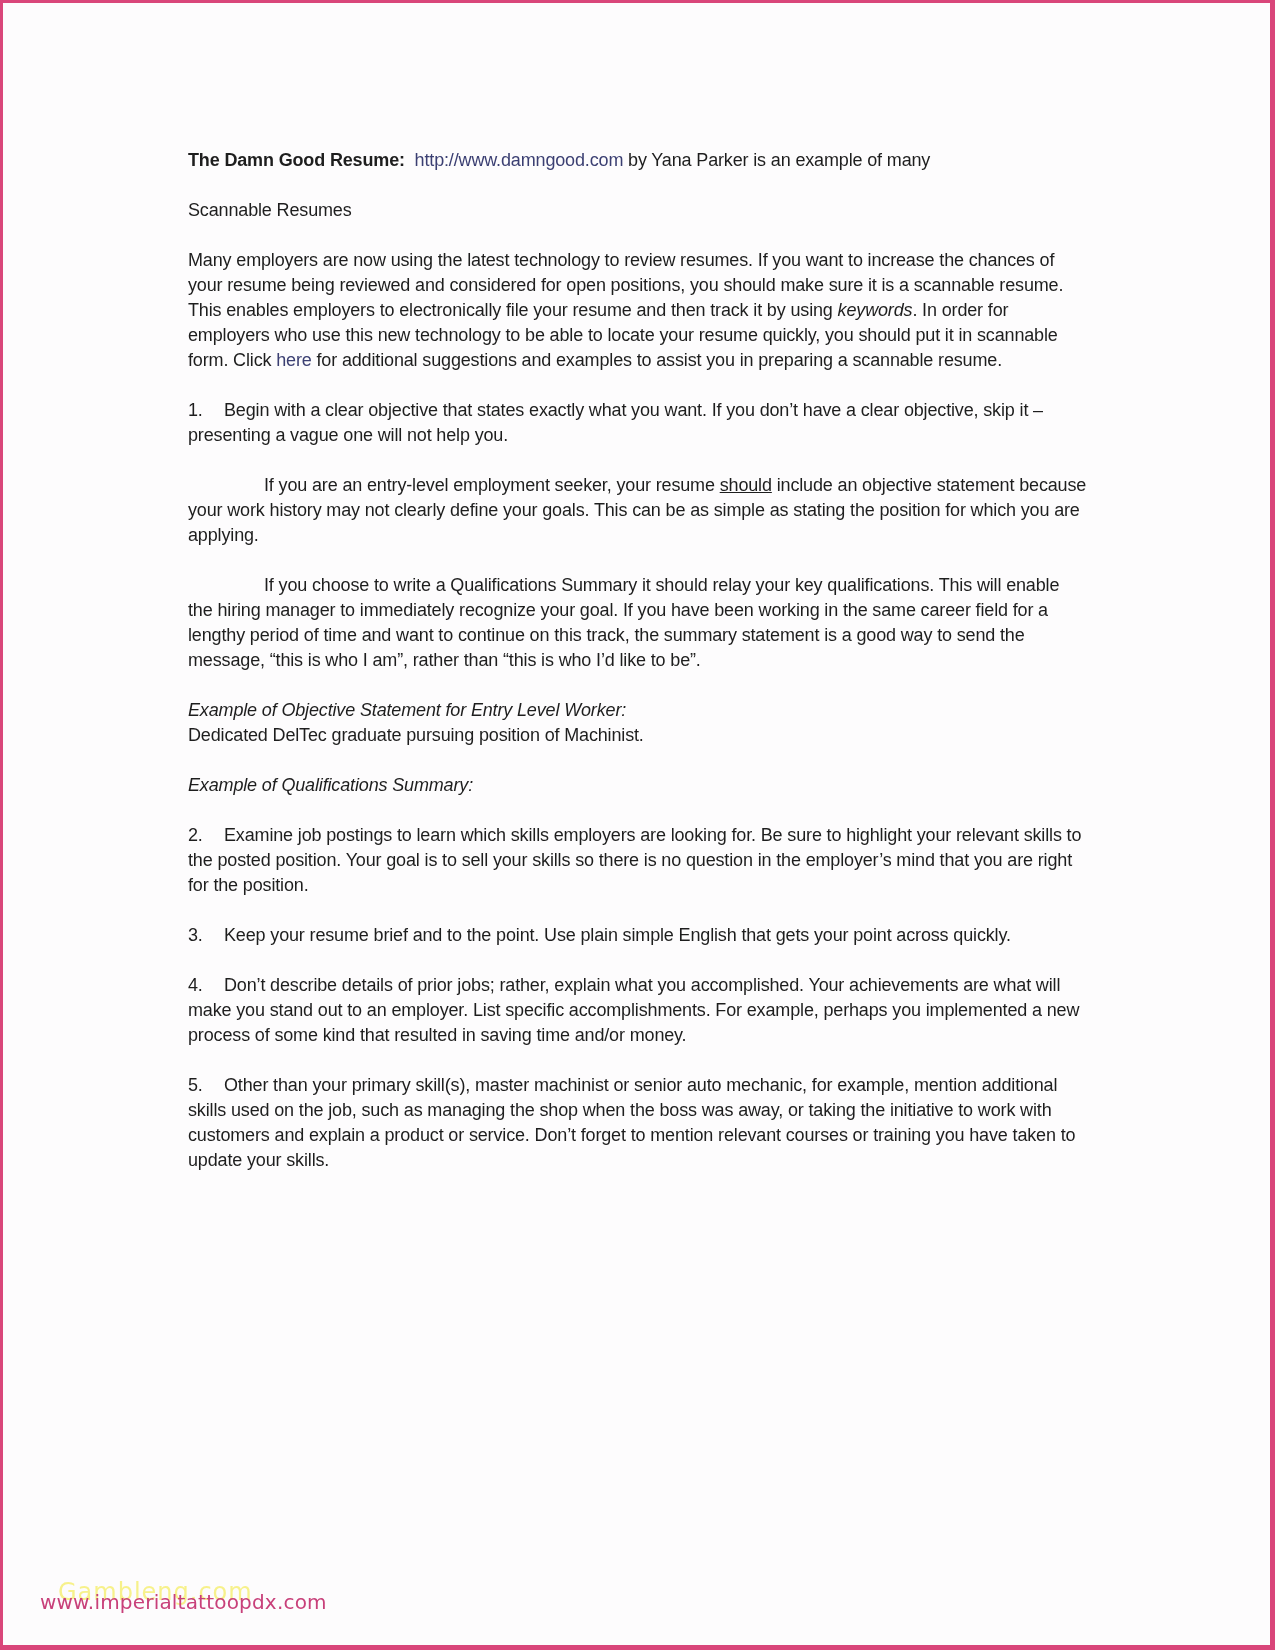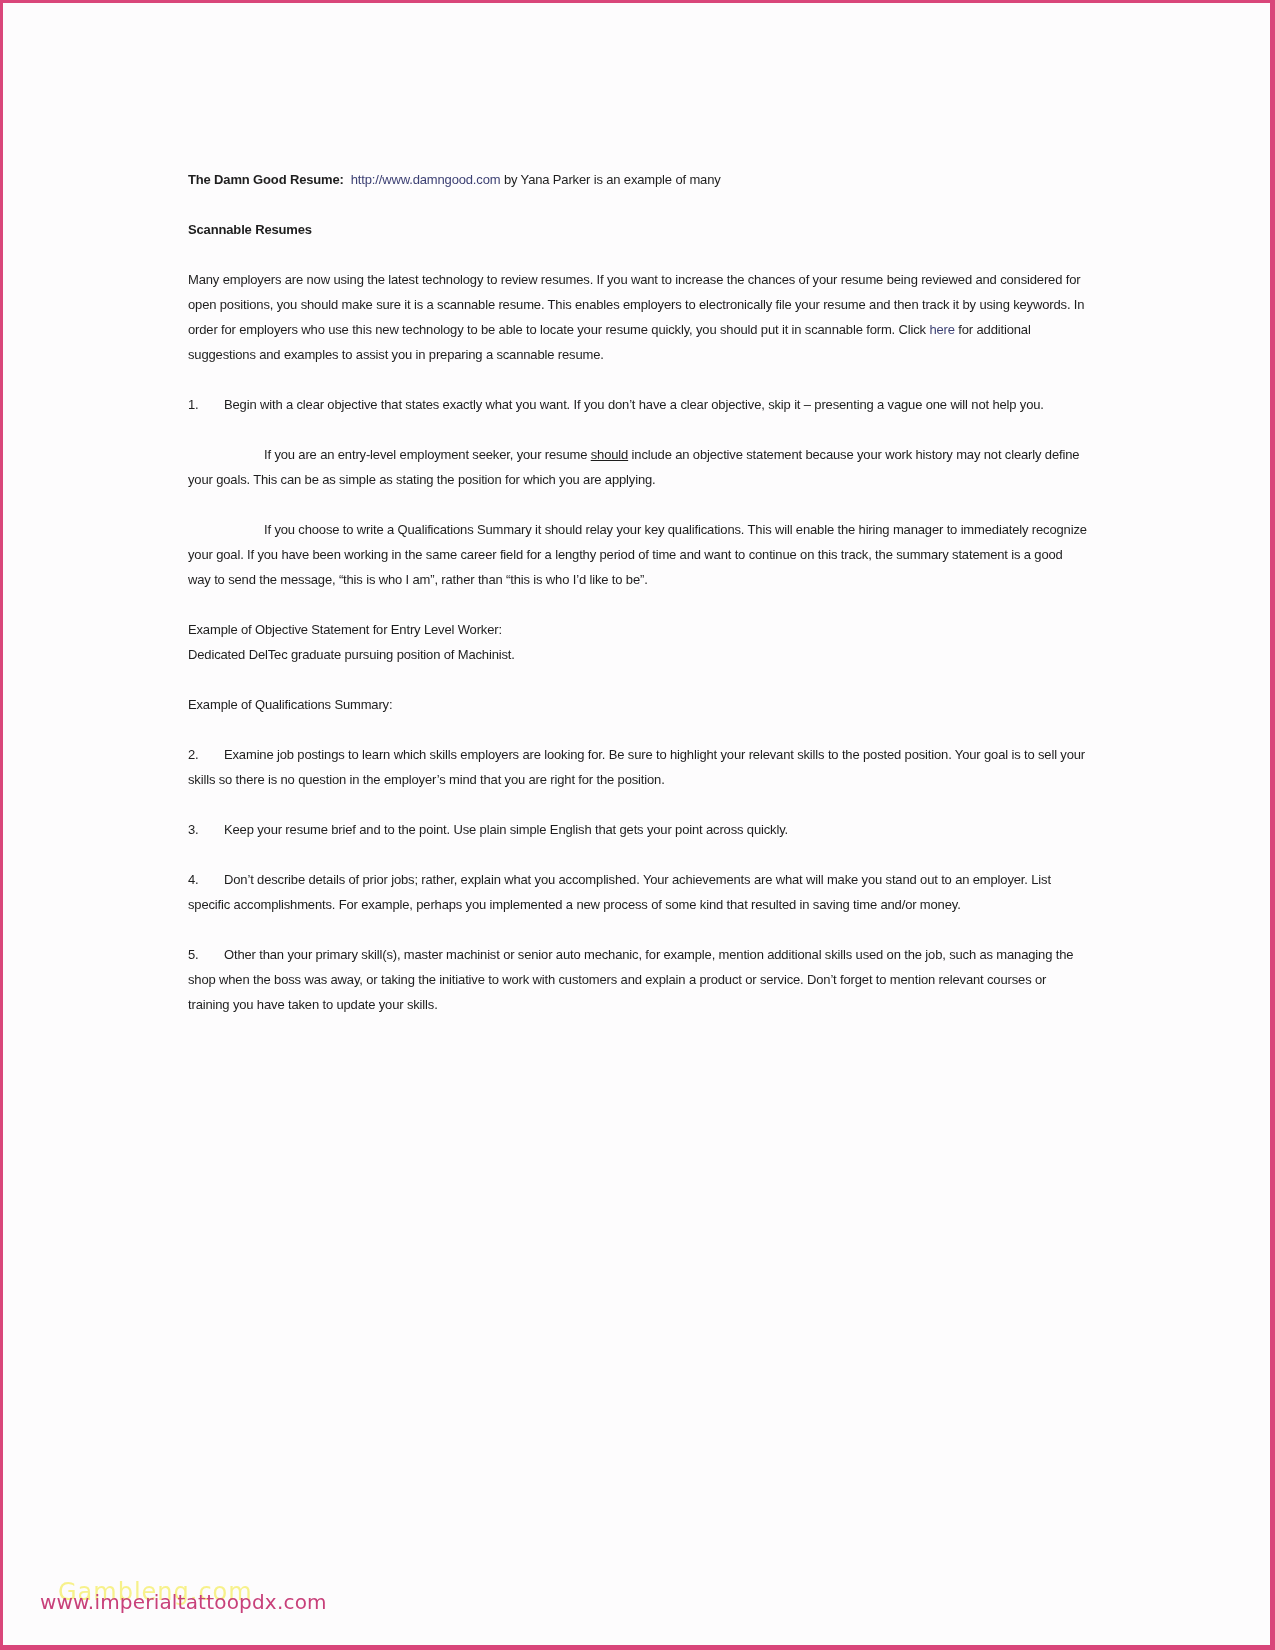--- a/index.html
+++ b/index.html
@@ -22,47 +22,47 @@
       box-sizing: border-box;
       border-top: 3px solid #d9467a;
       border-left: 3px solid #d9467a;
       border-right: 5px solid #d9467a;
       border-bottom: 5px solid #d9467a;
       background: #fdfcfd;
     }
     .content {
       position: absolute;
       left: 188px;
-      top: 167px;
+      top: 148px;
       width: 900px;
       color: #1e1e1e;
-      font-size: 13px;
+      font-size: 18px;
       line-height: 25px;
       letter-spacing: -0.15px;
     }
     .content p {
       margin: 0 0 25px 0;
     }
     .heading {
-      font-weight: bold;
+      font-weight: normal;
       margin: 0 0 25px 0;
     }
     .link {
       color: #3b3f72;
     }
     .indent {
       display: inline-block;
       width: 76px;
     }
     .num {
       display: inline-block;
       width: 36px;
     }
     .underline { text-decoration: underline; text-align: center; }
-    .italic { }
+    .italic { font-style: italic; }
     .tight { margin-bottom: 0 !important; }
 
     .watermark {
       position: absolute;
       left: 40px;
       top: 1584px;
       height: 36px;
       width: 300px;
     }
     .wm-back {

